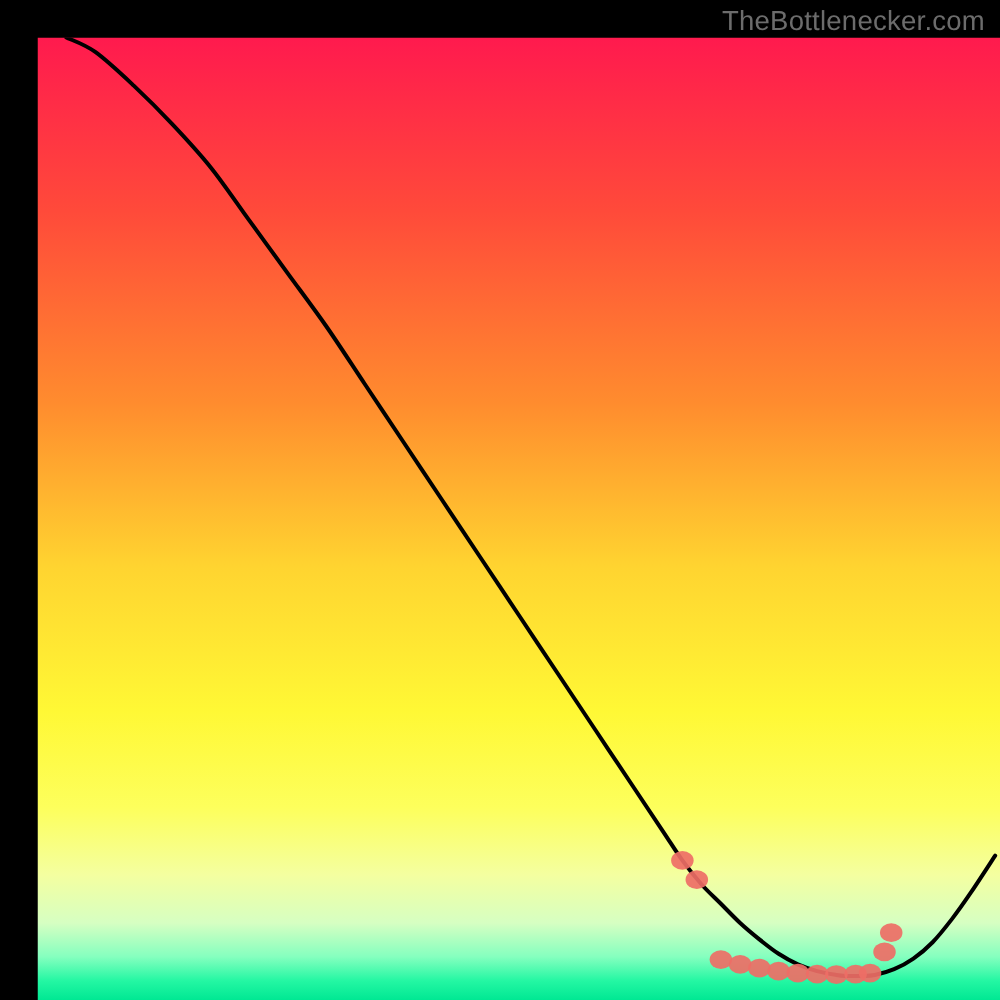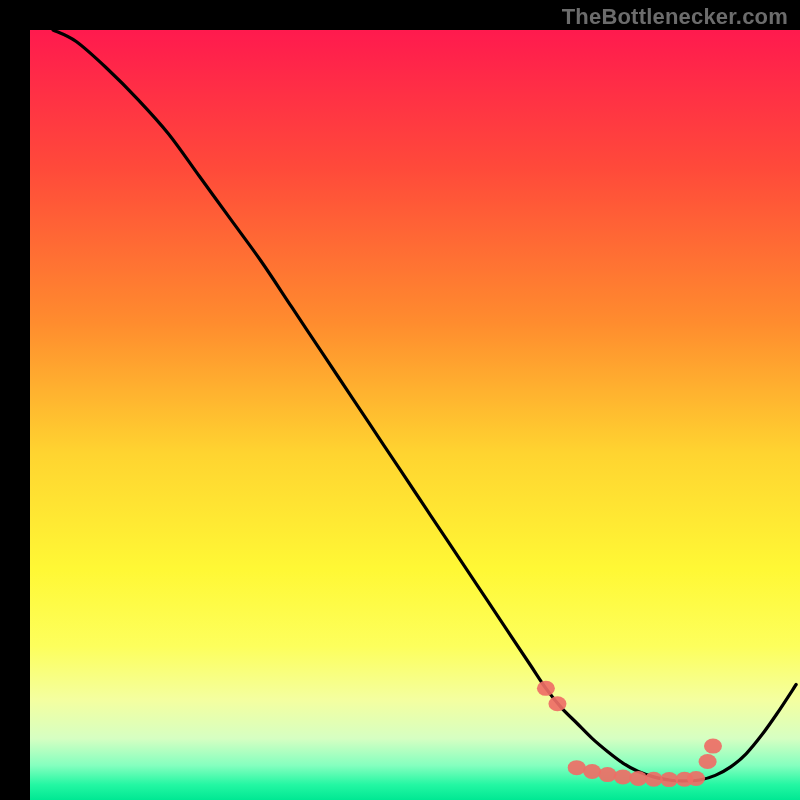--- a/index.html
+++ b/index.html
@@ -25,21 +25,21 @@
     top: 15px;
     width: 770px;
     height: 770px;
   }
   .watermark {
     position: absolute;
     top: 4px;
     right: 12px;
     color: #6c6c6c;
     font-size: 22px;
-    font-weight: 700;
+    font-weight: 400;
     letter-spacing: 0.2px;
   }
 </style>
 </head>
 <body>
 
 <div class="frame">
   <svg class="plot" width="770" height="770" viewBox="0 0 770 770" preserveAspectRatio="none">
     <defs>
       <linearGradient id="bg-grad" x1="0" y1="0" x2="0" y2="1">

